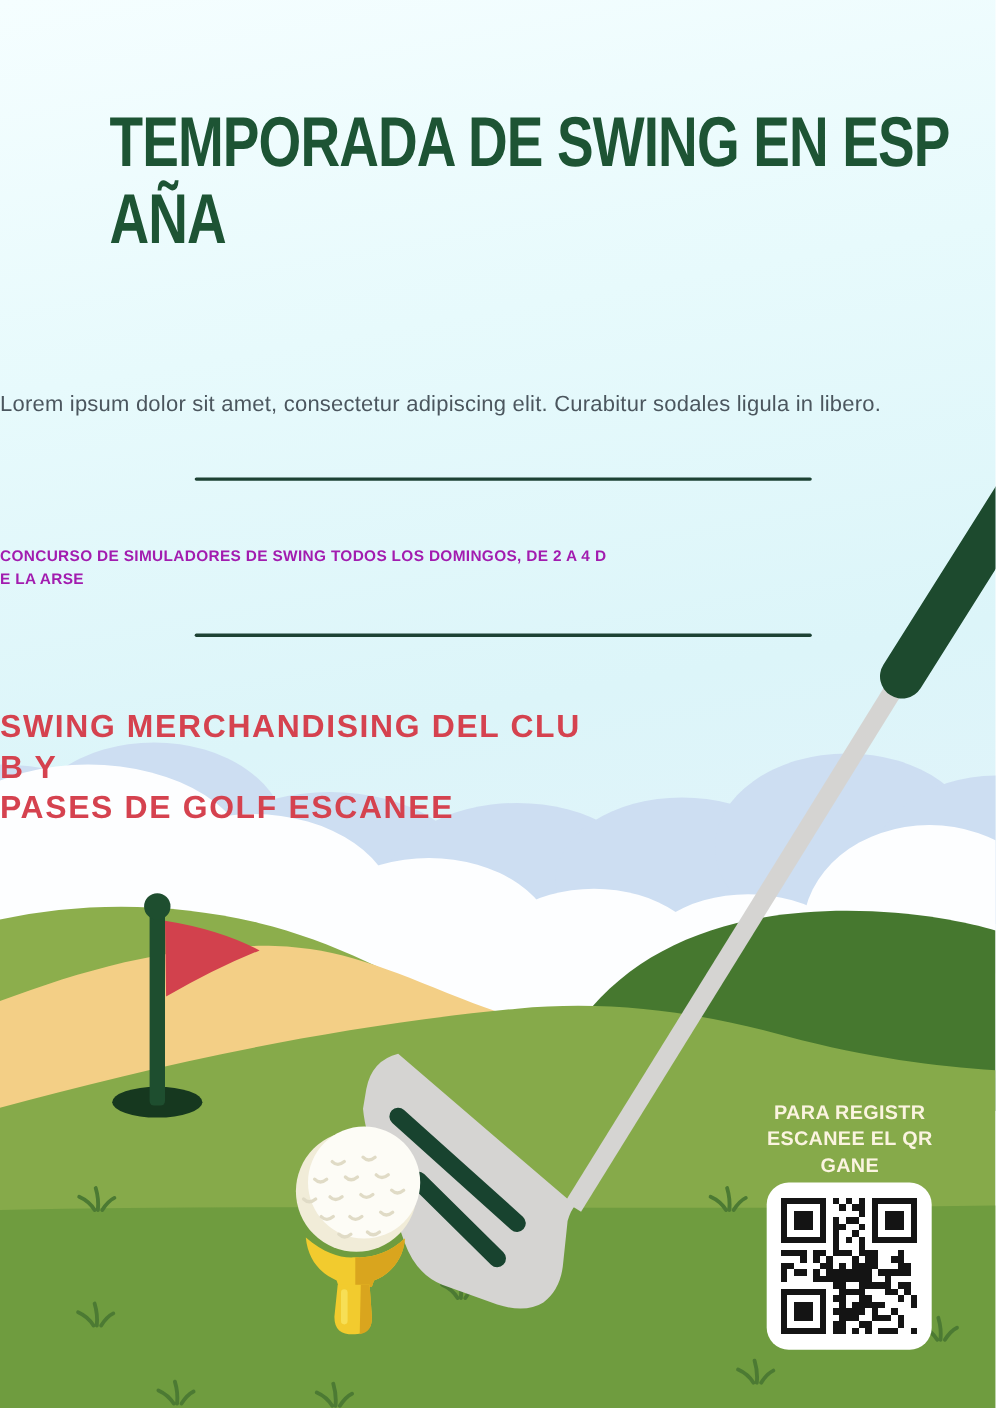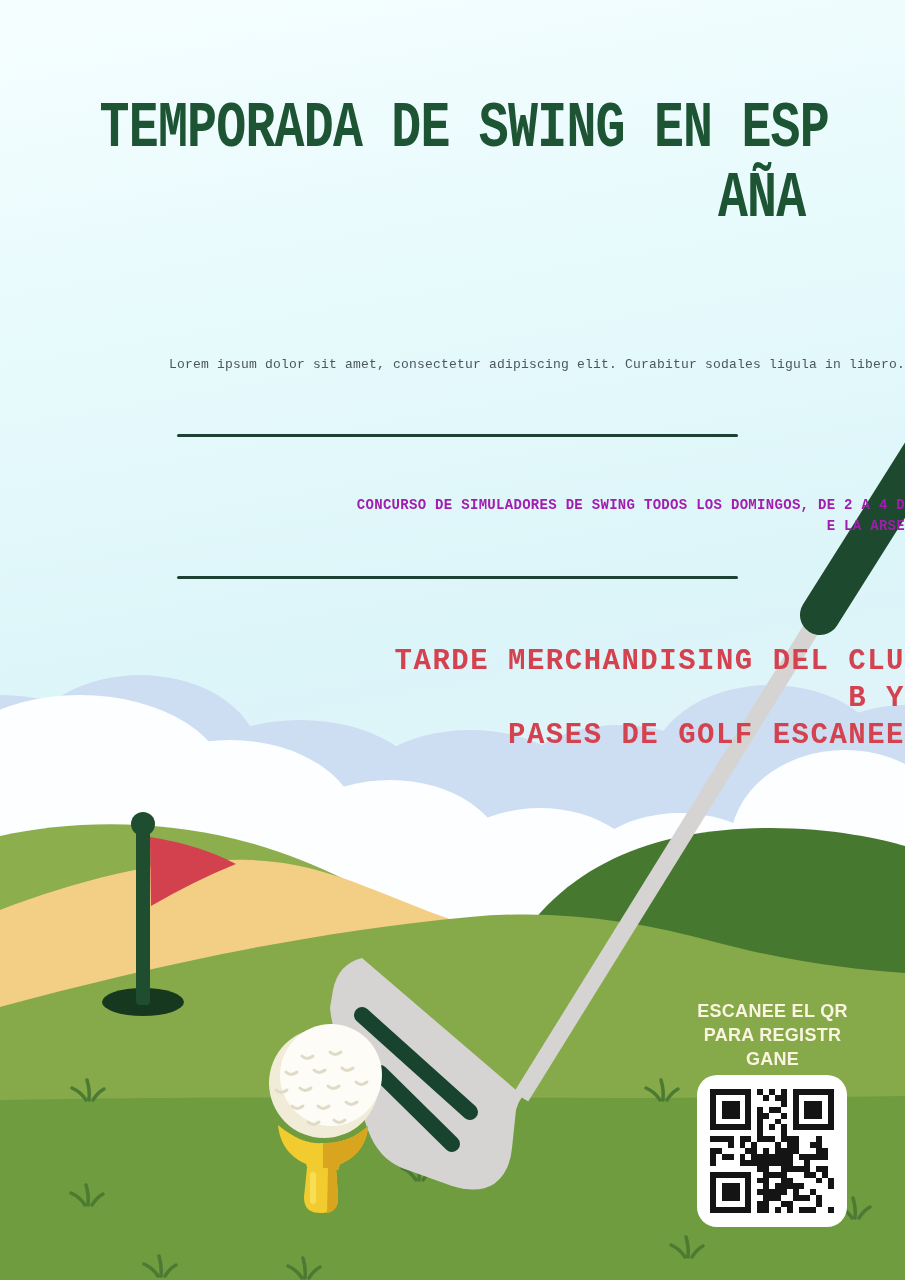--- a/index.html
+++ b/index.html
@@ -2,26 +2,26 @@
 <html><head>
 <meta charset="utf-8">
 <style>
   html,body{margin:0;padding:0;}
   body{
     width:905px;height:1280px;position:relative;overflow:hidden;
     font-family:"Liberation Sans", sans-serif;
     background:linear-gradient(170deg,#f5feff 0%,#e7fafc 25%,#dcf5f9 50%,#e2f3fa 72%,#e9f6fc 100%);
   }
   .scene{position:absolute;left:0;top:0;width:905px;height:1280px;z-index:1;}
-  .txt{position:absolute;z-index:5;width:100%;text-align:right;font-family:Liberation Mono, monospace;}
+  .txt{position:absolute;z-index:5;width:100%;text-align:left;}
 
   .title{top:94px;color:#1d5434;font-weight:bold;font-size:64px;line-height:70px;}
   .title .tline{display:block;transform:scaleX(0.78);transform-origin:50% 50%;white-space:nowrap;letter-spacing:-1px;}
 
-  .intro{top:357px;font-size:13px;color:#4b565e;letter-spacing:0.2px;}
+  .intro{top:357px;font-size:20px;color:#4b565e;letter-spacing:0.2px;}
 
   .divider{position:absolute;left:177px;width:561px;height:3px;background:#1d4234;border-radius:2px;z-index:5;}
   .divider.top{top:434px;}
   .divider.bottom{top:576px;}
 
   .schedule{top:495px;font-size:14px;font-weight:bold;color:#a21caf;letter-spacing:0.3px;line-height:21px;}
 
   .prize{top:643px;font-size:29px;font-weight:bold;color:#d5424f;letter-spacing:1.5px;line-height:37px;}
 
   .qr-cta{top:999px;left:660px;width:225px;text-align:center;position:absolute;z-index:5;
@@ -133,28 +133,28 @@
 <div class="divider top"></div>
 
 <div class="txt schedule">
   <div>CONCURSO DE SIMULADORES DE SWING TODOS LOS DOMINGOS, DE 2 A 4 D</div>
   <div>E LA ARSE</div>
 </div>
 
 <div class="divider bottom"></div>
 
 <div class="txt prize">
-  <div>TARDE MERCHANDISING DEL CLU</div>
+  <div>SWING MERCHANDISING DEL CLU</div>
   <div>B Y</div>
   <div>PASES DE GOLF ESCANEE</div>
 </div>
 
 <div class="qr-cta">
+  <div>PARA REGISTR</div>
   <div>ESCANEE EL QR</div>
-  <div>PARA REGISTR</div>
   <div>GANE</div>
 </div>
 
 <div class="qr-card">
   <svg id="qr-svg" width="124" height="126" viewBox="0 0 21 21" shape-rendering="crispEdges">
       <g fill="#141414">
         <rect x="0" y="0" width="1" height="1"></rect>
         <rect x="1" y="0" width="1" height="1"></rect>
         <rect x="2" y="0" width="1" height="1"></rect>
         <rect x="3" y="0" width="1" height="1"></rect>

